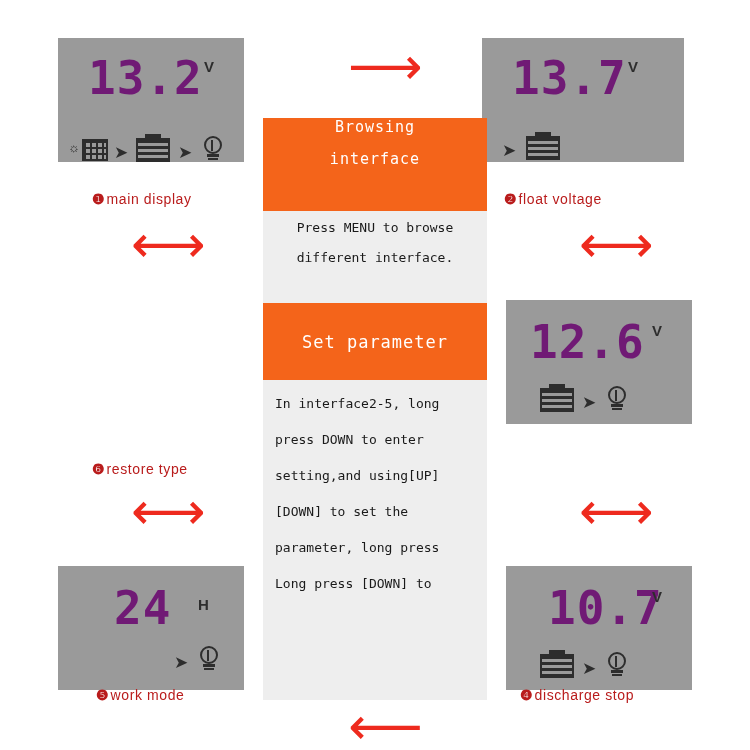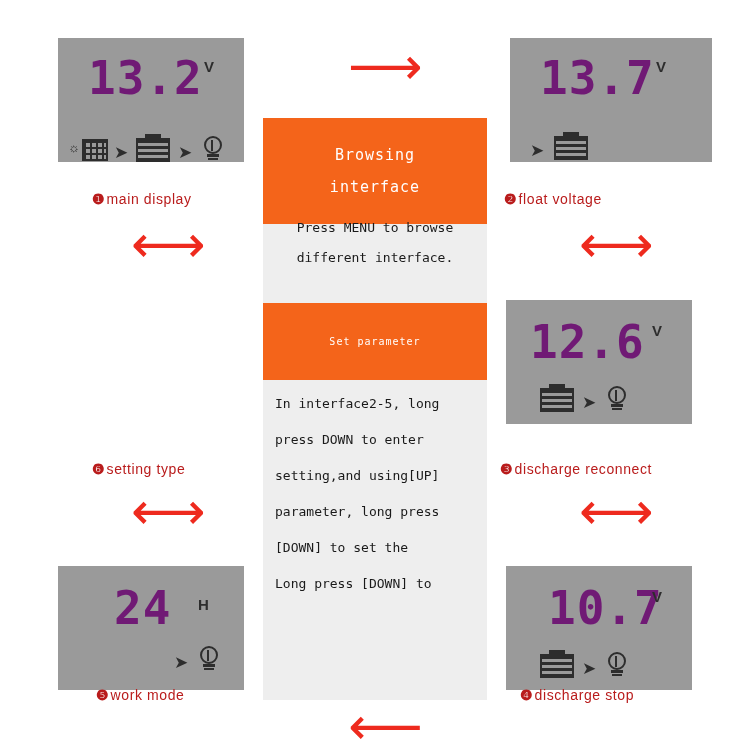--- a/index.html
+++ b/index.html
@@ -172,36 +172,35 @@
   .band {
     background: #f4641a;
     color: #ffffff;
     text-align: center;
     font-family: "DejaVu Sans Mono", monospace;
     letter-spacing: 1px;
   }
   .band1 {
     position: absolute;
     left: 0; top: 0;
-    width: 224px; height: 106px;
+    width: 224px; height: 93px;
     display: flex;
     flex-direction: column;
-    justify-content: center;
     align-items: center;
     gap: 14px;
     font-size: 15px;
   }
   .band2 {
     position: absolute;
     left: 0; top: 185px;
     width: 224px; height: 77px;
     display: flex;
     align-items: center;
     justify-content: center;
-    font-size: 10px;
+    font-size: 17px;
   }
   .para {
     position: absolute;
     left: 0;
     width: 224px;
     font-family: "DejaVu Sans Mono", monospace;
     font-size: 13px;
     color: #1a1a1a;
     line-height: 30px;
     text-align: center;
@@ -234,21 +233,21 @@
           <div class="fil"></div>
           <div class="base"></div>
           <div class="base2"></div>
       </div>
     </div>
   </div>
   <div class="caption" style="left:92px; top:191px;">
     <span class="num">❶</span><span class="txt">main display</span>
   </div>
 
-  <div class="lcd" style="left:510px; top:38px; width:202px; height:124px;">
+  <div class="lcd" style="left:482px; top:38px; width:202px; height:124px;">
     <div class="lcd-inner">
       <div class="digits" style="left:30px; top:40px; transform:translateY(-50%);">13.7</div>
       <div class="unit" style="left:146px; top:20px;">V</div>
       <div class="sarrow" style="left:20px; top:104px;">➤</div>
       <div class="batt" style="left:44px; top:94px;">
         <div class="cap"></div>
           <div class="body"></div>
       </div>
     </div>
   </div>
@@ -265,23 +264,20 @@
           <div class="body"></div>
       </div>
       <div class="sarrow" style="left:76px; top:94px;">➤</div>
       <div class="lamp" style="left:100px; top:86px;">
         <div class="bulb"></div>
           <div class="fil"></div>
           <div class="base"></div>
           <div class="base2"></div>
       </div>
     </div>
-  </div>
-  <div class="caption" style="left:500px; top:461px;">
-    <span class="num">❸</span><span class="txt">discharge reconnect</span>
   </div>
 
   <div class="lcd" style="left:506px; top:566px; width:186px; height:124px;">
     <div class="lcd-inner">
       <div class="digits" style="left:42px; top:42px; transform:translateY(-50%);">10.7</div>
       <div class="unit" style="left:146px; top:22px;">V</div>
       <div class="batt" style="left:34px; top:84px;">
         <div class="cap"></div>
           <div class="body"></div>
       </div>
@@ -309,21 +305,21 @@
           <div class="base"></div>
           <div class="base2"></div>
       </div>
     </div>
   </div>
   <div class="caption" style="left:96px; top:687px;">
     <span class="num">❺</span><span class="txt">work mode</span>
   </div>
 
   <div class="caption" style="left:92px; top:461px;">
-    <span class="num">❻</span><span class="txt">setting type</span>
+    <span class="num">❻</span><span class="txt">restore type</span>
   </div>
 
   <div class="rarrow" style="left:348px; top:40px; font-size:52px;">⟶</div>
 
   <div class="rarrow" style="left:131px; top:218px; font-size:52px;">⟷</div>
   <div class="rarrow" style="left:131px; top:485px; font-size:52px;">⟷</div>
 
   <div class="rarrow" style="left:579px; top:218px; font-size:52px;">⟷</div>
   <div class="rarrow" style="left:579px; top:485px; font-size:52px;">⟷</div>
 
@@ -342,19 +338,19 @@
     </div>
 
     <div class="band band2">
       <span>Set parameter</span>
     </div>
 
     <div class="para para2">
       <div>In interface2-5, long</div>
       <div>press DOWN to enter</div>
       <div>setting,and using[UP]</div>
+      <div>[DOWN] to set the</div>
       <div>parameter, long press</div>
-      <div>[DOWN] to set the</div>
       <div>Long press [DOWN] to</div>
     </div>
   </div>
 
 </div>
 
 </body></html>

